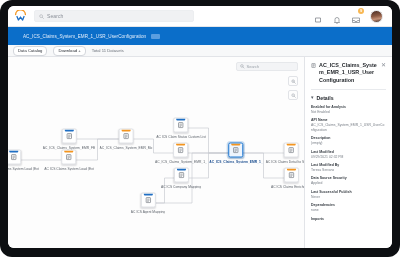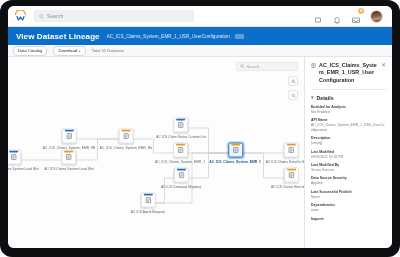--- a/index.html
+++ b/index.html
@@ -173,21 +173,20 @@
           <path d="M3 6h14v9H3z" fill="none" stroke="#5b6169" stroke-width="1.5" stroke-linejoin="round"></path>
           <path d="M3 11h4l1 2h4l1-2h4" fill="none" stroke="#5b6169" stroke-width="1.5" stroke-linejoin="round"></path>
         </svg>
         <span class="badge">9</span>
       </div>
       <div class="avatar"></div>
     </div>
   </div>
 
   <div id="title-band">
-    <span id="page-title">View Dataset Lineage</span>
     <span id="title-dataset">AC_ICS_Claims_System_EMR_1_USR_UserConfiguration</span>
     <span id="title-chip"></span>
   </div>
 
   <div id="toolbar">
     <div class="tb-btn">Data Catalog</div>
     <div class="tb-btn">Download  +</div>
     <div class="tb-text">Total 11 Datasets</div>
   </div>
 

